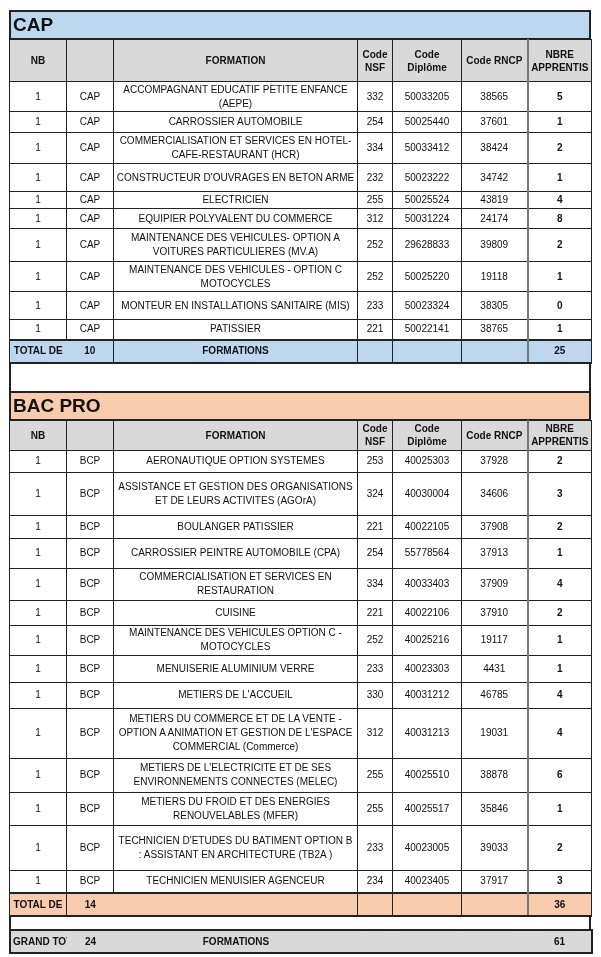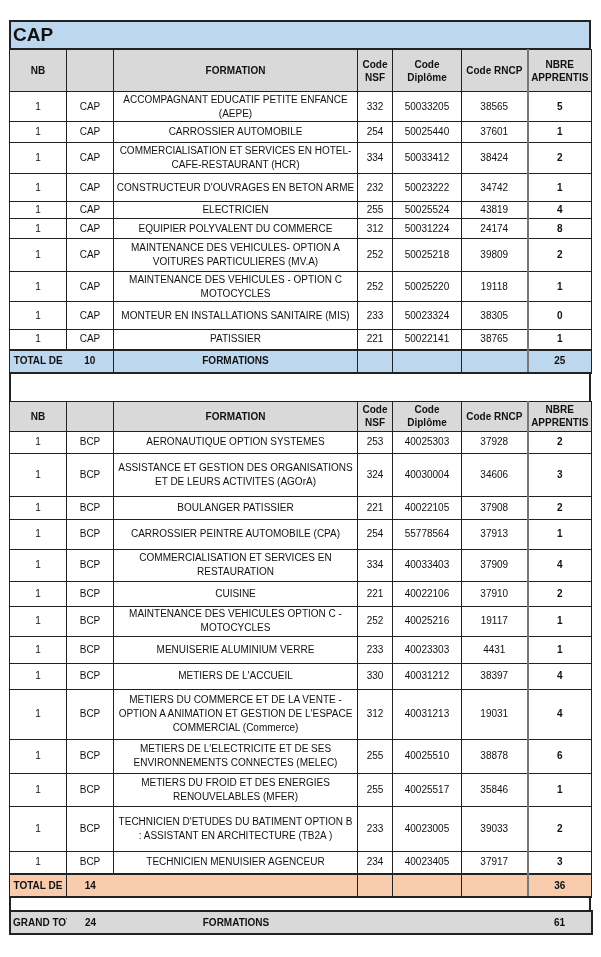--- a/index.html
+++ b/index.html
@@ -1,18 +1,18 @@
 <!DOCTYPE html>
 <html><head>
 <meta charset="utf-8">
 <style>
   html, body { margin:0; padding:0; background:#ffffff; }
   body { width:601px; height:957px; position:relative; overflow:hidden;
          font-family:"Liberation Sans", sans-serif; color:#111; }
-  .sheet { position:absolute; left:9px; top:20px; width:582px; }
+  .sheet { position:absolute; left:9px; top:10px; width:582px; }
   table { border-collapse:collapse; width:582px; table-layout:fixed; }
   td, th { border:1px solid #222; padding:0 2px; font-size:10px; line-height:14px;
            overflow:hidden; white-space:nowrap; }
   th { background:#d9d9d9; font-weight:bold; text-align:center; font-size:10px; line-height:13px; white-space:normal; }
   td.c { text-align:center; }
   td.l { text-align:center; white-space:normal; }
   td.b { font-weight:bold; text-align:center; }
   .sec-title { font-size:19px; font-weight:bold; line-height:26px; padding:0 2px;
                border:2px solid #222; border-bottom:1px solid #222; }
   .cap-color { background:#bdd7ee; }
@@ -104,21 +104,21 @@
           <td class="c">312</td>
           <td class="c">50031224</td>
           <td class="c">24174</td>
           <td class="b col-nbre">8</td>
         </tr>
         <tr style="height: 33px;">
           <td class="c">1</td>
           <td class="c">CAP</td>
           <td class="l">MAINTENANCE DES VEHICULES- OPTION A VOITURES PARTICULIERES (MV.A)</td>
           <td class="c">252</td>
-          <td class="c">50025218</td>
+          <td class="c">29628833</td>
           <td class="c">39809</td>
           <td class="b col-nbre">2</td>
         </tr>
         <tr style="height: 30px;">
           <td class="c">1</td>
           <td class="c">CAP</td>
           <td class="l">MAINTENANCE DES VEHICULES  - OPTION C MOTOCYCLES</td>
           <td class="c">252</td>
           <td class="c">50025220</td>
           <td class="c">19118</td>
@@ -151,20 +151,21 @@
         <td></td>
         <td></td>
         <td></td>
         <td class="b col-nbre">25</td>
       </tr>
     </tfoot>
   </table>
 
   <div class="blank"></div>
 
+  <div class="sec-title bac-color">BAC PRO</div>
   <table>
     <colgroup>
       <col style="width:57px">
         <col style="width:47px">
         <col style="width:244px">
       <col style="width:35px">
         <col style="width:69px">
         <col style="width:66px">
         <col style="width:64px">
     </colgroup>
@@ -251,21 +252,21 @@
           <td class="c">40023303</td>
           <td class="c">4431</td>
           <td class="b col-nbre">1</td>
         </tr>
         <tr style="height: 26px;">
           <td class="c">1</td>
           <td class="c">BCP</td>
           <td class="l">METIERS DE L'ACCUEIL</td>
           <td class="c">330</td>
           <td class="c">40031212</td>
-          <td class="c">38397</td>
+          <td class="c">46785</td>
           <td class="b col-nbre">4</td>
         </tr>
         <tr style="height: 50px;">
           <td class="c">1</td>
           <td class="c">BCP</td>
           <td class="l">METIERS DU COMMERCE ET DE LA VENTE - OPTION A  ANIMATION ET GESTION DE L'ESPACE COMMERCIAL (Commerce)</td>
           <td class="c">312</td>
           <td class="c">40031213</td>
           <td class="c">19031</td>
           <td class="b col-nbre">4</td>

